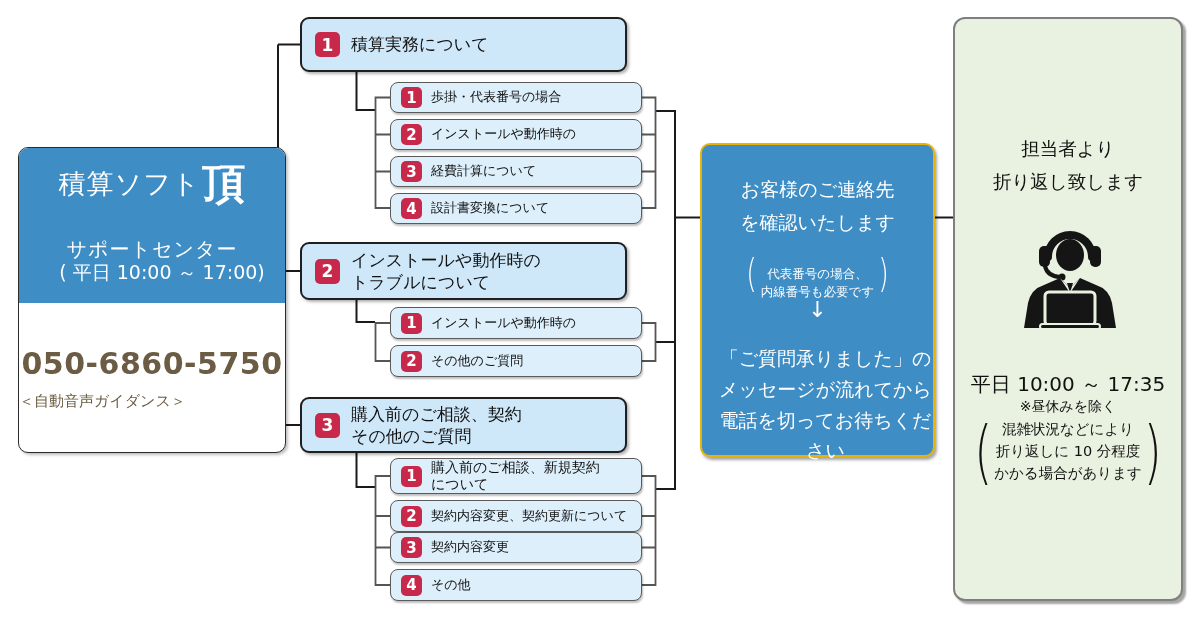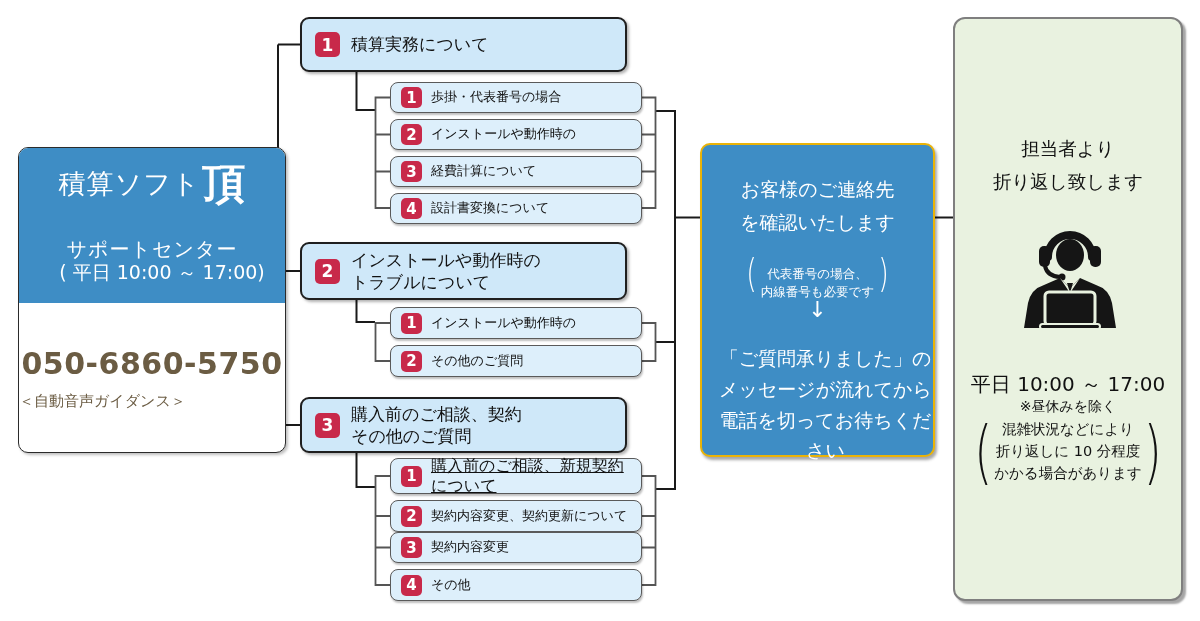--- a/index.html
+++ b/index.html
@@ -150,21 +150,21 @@
     <span class="sub-label">その他のご質問</span>
   </div>
 
   <div class="main-box" style="top:397px; height:56px;">
     <span class="badge badge-lg">3</span>
     <span class="main-label">購入前のご相談、契約
 その他のご質問</span>
   </div>
   <div class="sub-box" style="top:458px; height:36px;">
     <span class="badge badge-sm">1</span>
-    <span class="sub-label" style="font-size:16px;text-decoration:underline;">購入前のご相談、新規契約
+    <span class="sub-label" style="font-size:14px;">購入前のご相談、新規契約
 について</span>
   </div>
   <div class="sub-box" style="top:500px; height:32px;">
     <span class="badge badge-sm">2</span>
     <span class="sub-label">契約内容変更、契約更新について</span>
   </div>
   <div class="sub-box" style="top:532px; height:31px;">
     <span class="badge badge-sm">3</span>
     <span class="sub-label">契約内容変更</span>
   </div>
@@ -197,21 +197,21 @@
       <rect x="29" y="31" width="11" height="21" rx="5" fill="#151515"></rect>
       <rect x="80" y="31" width="11" height="21" rx="5" fill="#151515"></rect>
       <path d="M35 51 q2 10 15 11" fill="none" stroke="#151515" stroke-width="4"></path>
       <circle cx="52" cy="62" r="3.5" fill="#151515"></circle>
       <path d="M14 113 L18 88 Q21 74 34 70 L50 63 L60 73 L70 63 L86 70 Q99 74 102 88 L106 113 Z" fill="#151515"></path>
       <path d="M50 63 L60 78 L70 63 L60 73 Z" fill="#e9f2e0"></path>
       <path d="M57 68 h6 l-3 10 z" fill="#151515"></path>
       <rect x="35" y="77" width="50" height="33" rx="4" fill="#151515" stroke="#e9f2e0" stroke-width="3"></rect>
       <rect x="30" y="109" width="60" height="5" rx="2.5" fill="#151515" stroke="#e9f2e0" stroke-width="2"></rect>
     </svg>
-    <div class="callback-hours">平日 10:00 ～ 17:00</div>
+    <div class="callback-hours">平日 10:00 ～ 17:35</div>
     <div class="callback-hours-note">※昼休みを除く</div>
     <div class="busy-row">
       <span class="paren paren-lg">(</span>
       <span class="busy-note">混雑状況などにより
 折り返しに 10 分程度
 かかる場合があります</span>
       <span class="paren paren-lg">)</span>
     </div>
   </div>
 

